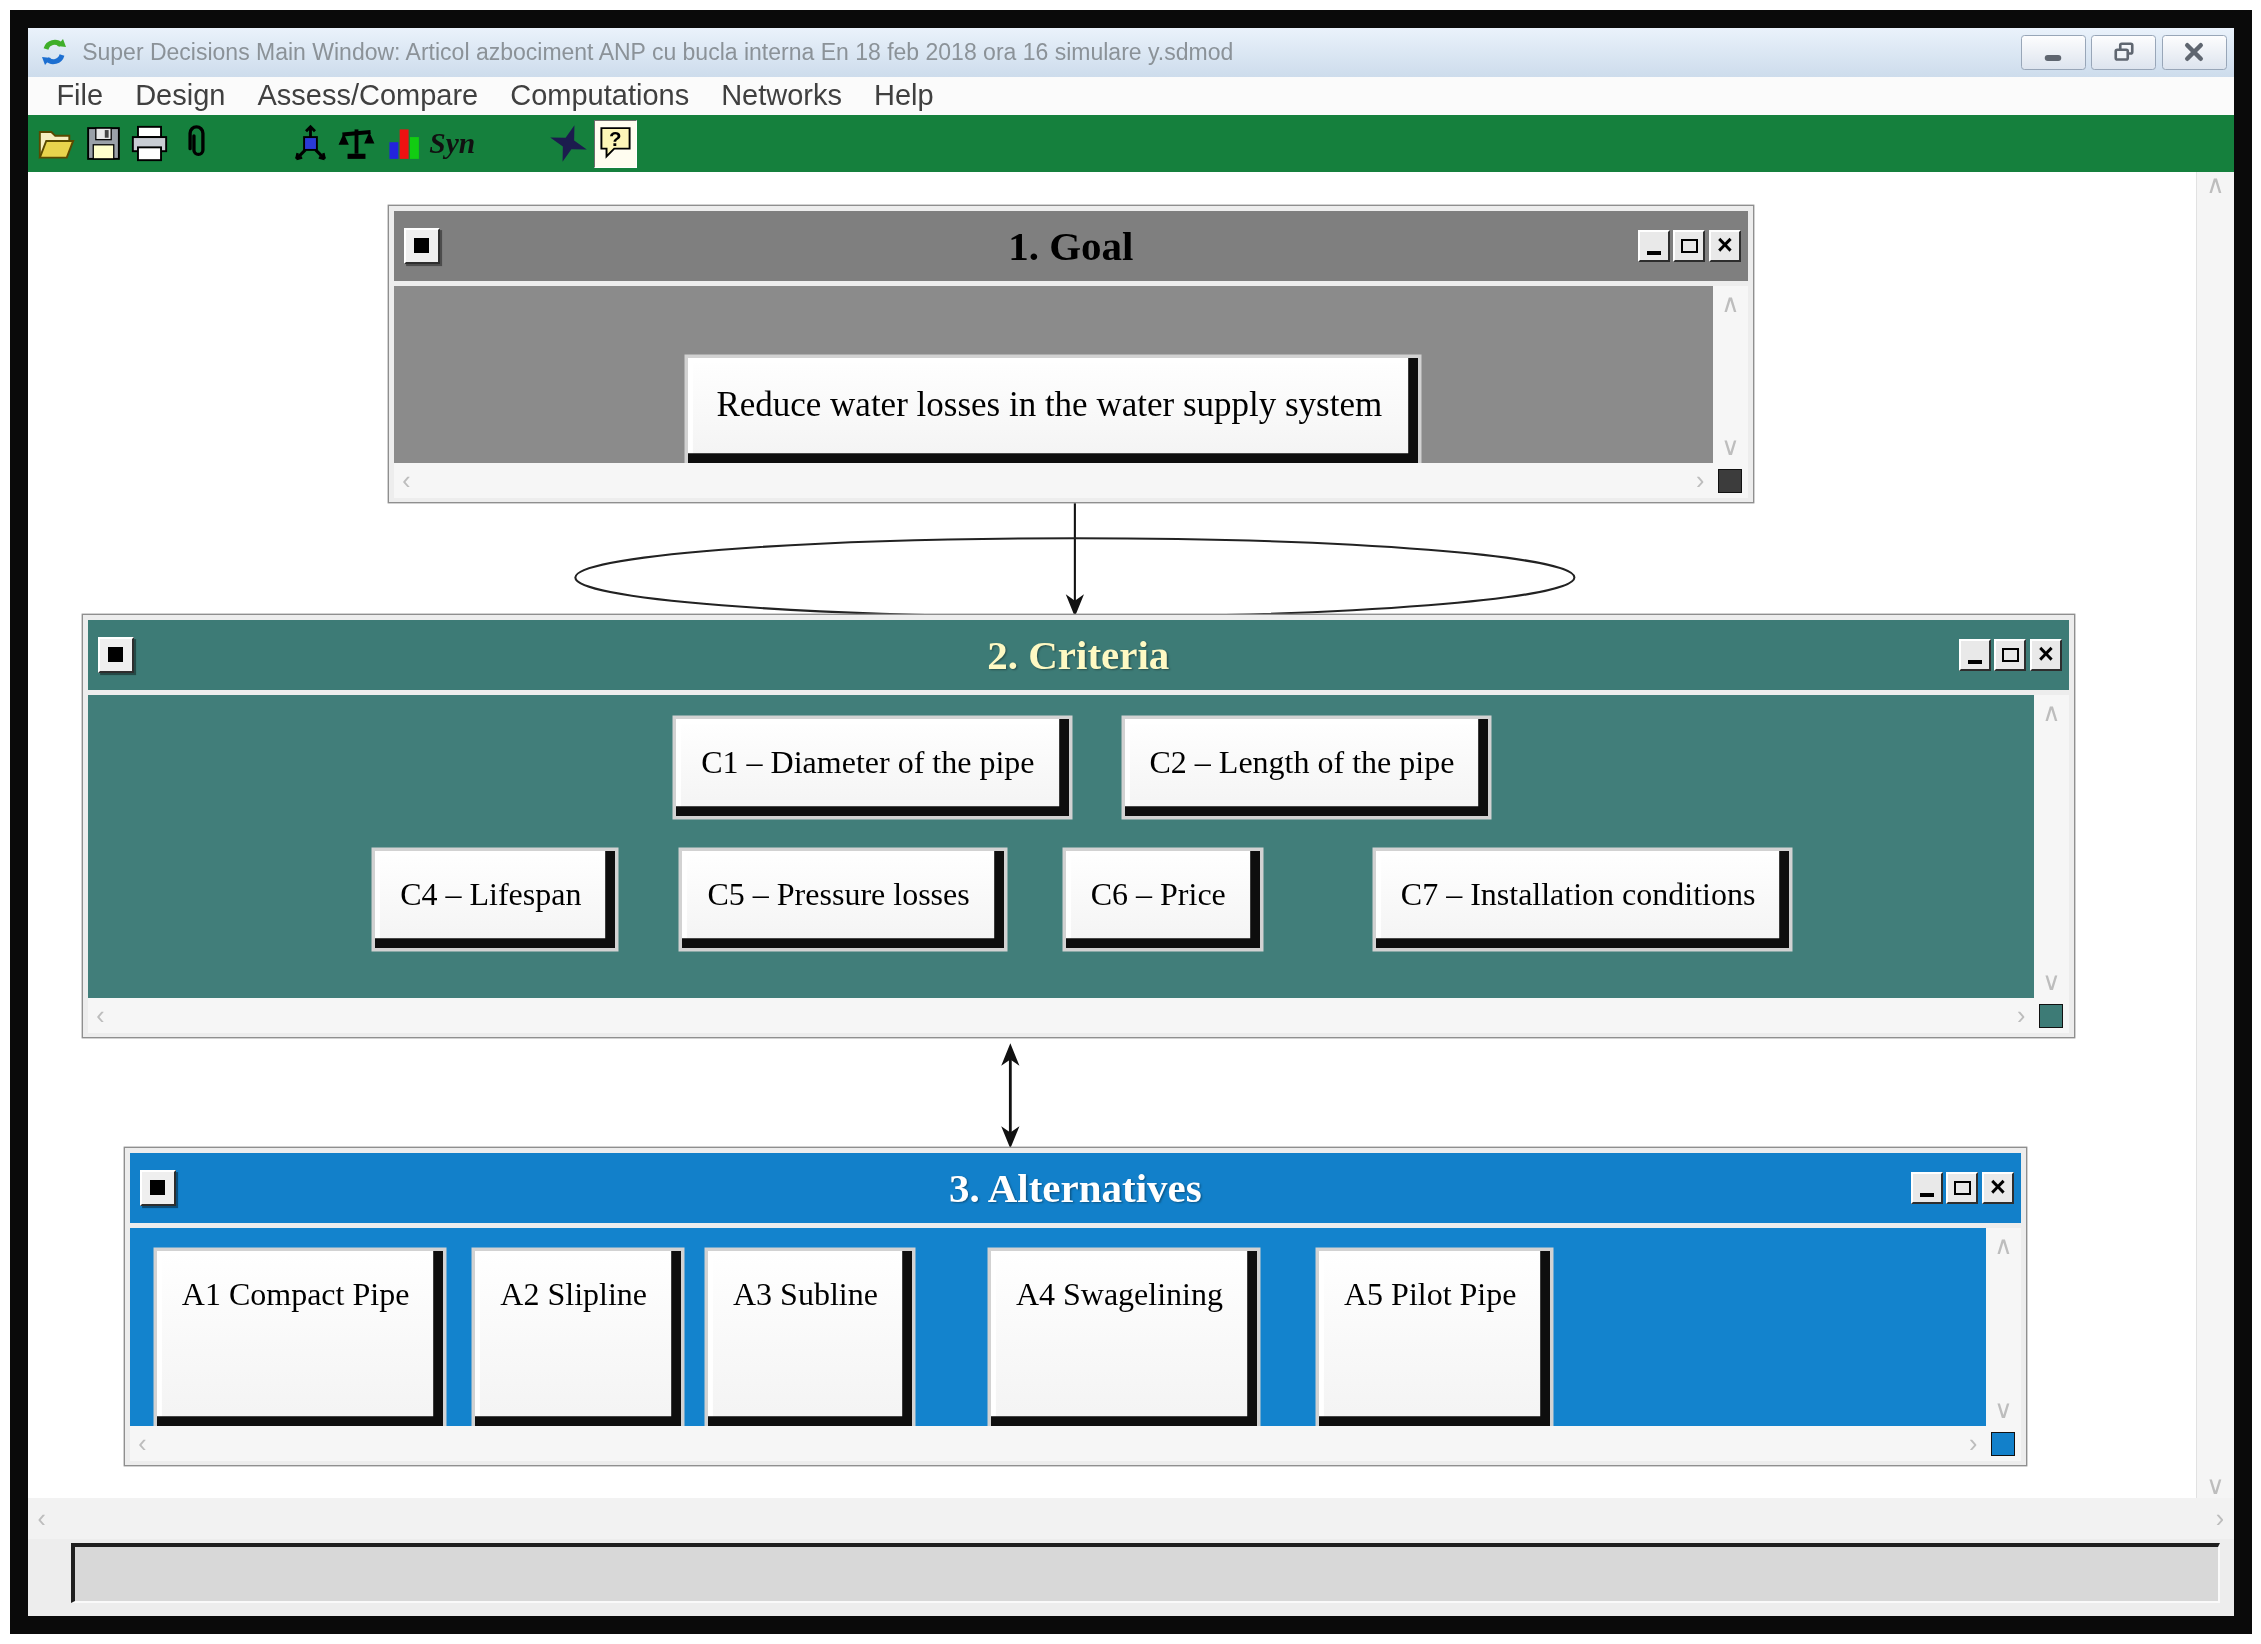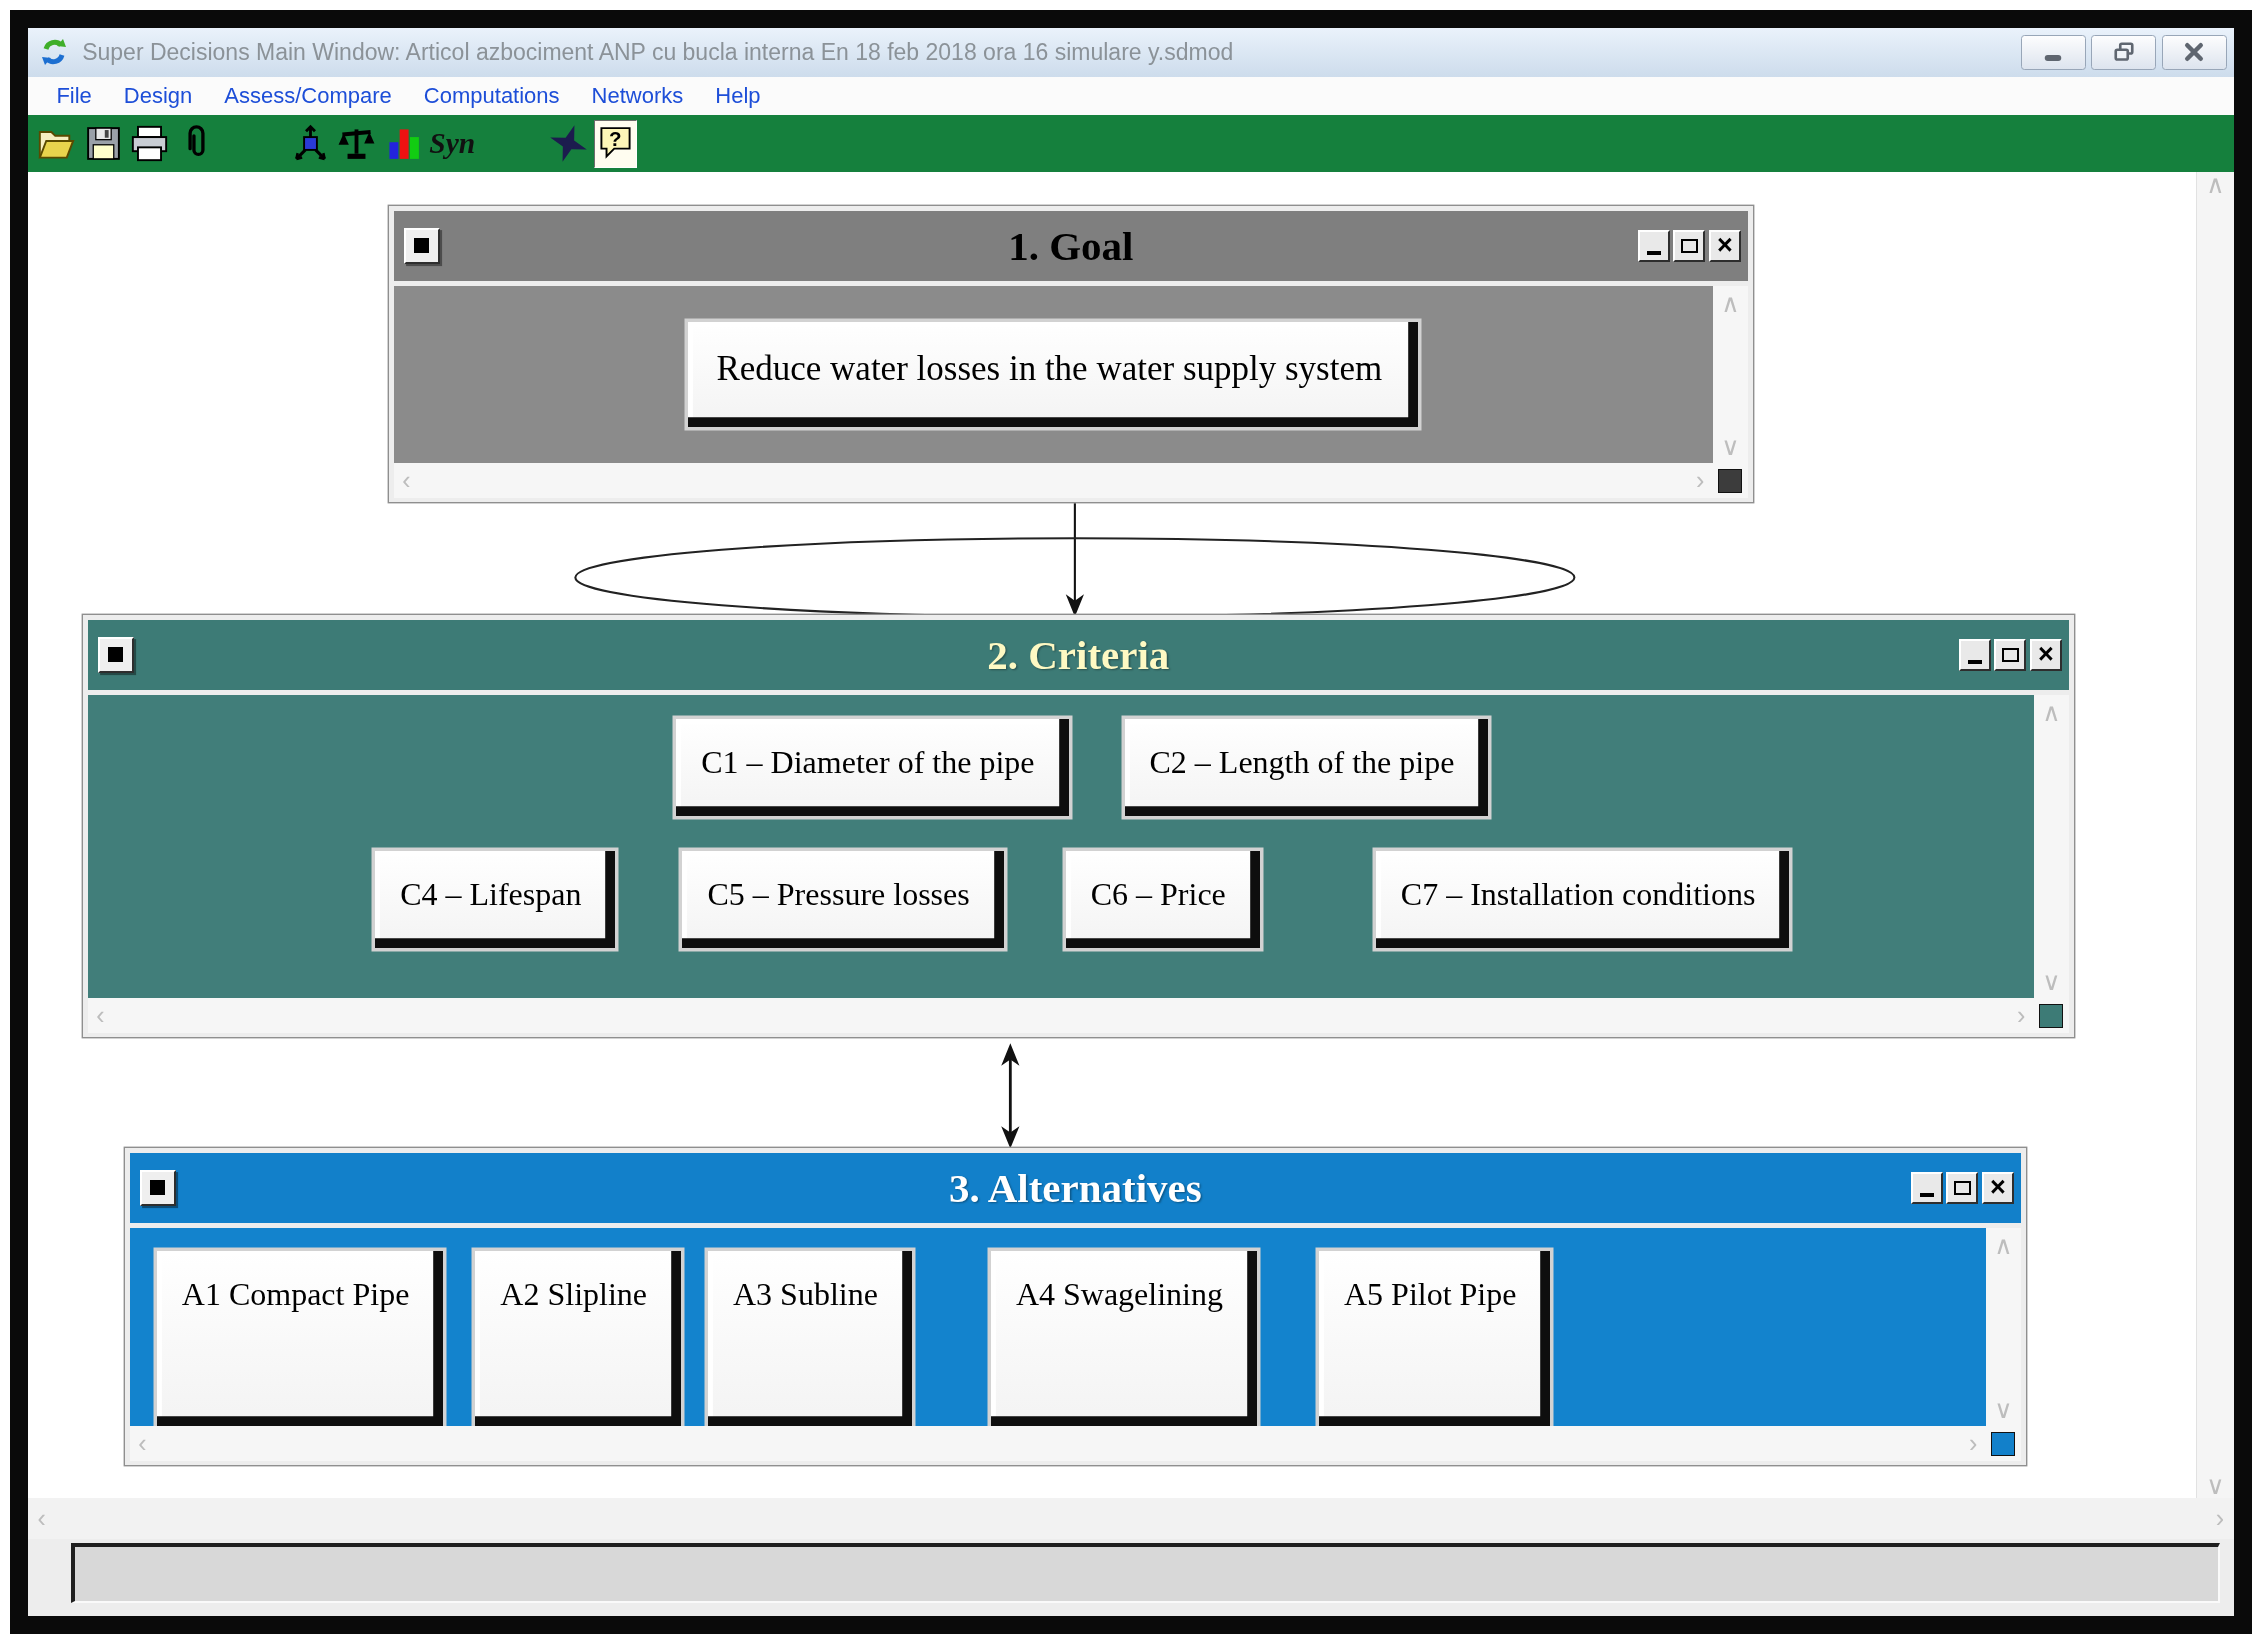--- a/index.html
+++ b/index.html
@@ -16,21 +16,21 @@
   .title-text{margin-left:12.6px;font-size:23px;color:#8b9298;white-space:nowrap;
               overflow:hidden;flex:1;}
   .winbtns{display:flex;gap:5.6px;margin-right:7px;}
   .winbtn{width:65px;height:35px;border:1.4px solid #98a6b8;border-radius:3.5px;
           background:linear-gradient(#fdfdfe,#dde4ee);display:flex;
           align-items:center;justify-content:center;box-sizing:border-box;}
 
   
   .menubar{position:absolute;left:0;top:49px;width:100%;height:38px;background:#fbfbfb;
            display:flex;align-items:center;padding-left:12.6px;box-sizing:border-box;}
-  .menu-item{font-size:22px;color:#1d4ed8;padding:0 16px;white-space:nowrap;}
+  .menu-item{font-size:29px;color:#404040;padding:0 16px;white-space:nowrap;}
 
   
   .toolbar{position:absolute;left:0;top:87px;width:100%;height:58px;background:#15803d;
            display:flex;align-items:center;padding-left:8.4px;box-sizing:border-box;}
   .toolbtn{height:48px;min-width:41px;display:flex;align-items:center;justify-content:center;
            margin-right:5.6px;}
   .toolbtn svg{width:41px;height:41px;}
   .gap-before{margin-left:67px;}
   .syn-label{font-family:"Liberation Serif",serif;font-style:italic;font-weight:bold;
              font-size:29.5px;color:#111;}
@@ -91,21 +91,21 @@
             padding:25px 34px 35px 25px;white-space:nowrap;
             box-shadow:inset -9.8px -9.8px 0 0 #0e0e0e,
                        inset 4.9px 4.9px 0 0 #ffffff,
                        inset 0 0 0 1.4px #c9c9c9,
                        0 0 0 3.5px #d2d2d2;}
   
   .cluster.goal{left:361px;top:34px;width:1364px;height:296px;}
   .cluster.goal .cl-header{background:#7f7f7f;}
   .cluster.goal .cl-title{color:#000;}
   .cluster.goal .cl-body{height:212px;}
-  .cluster.goal .node-area{background:#8b8b8b;display:flex;align-items:center;justify-content:center;}
+  .cluster.goal .node-area{background:#8b8b8b;display:flex;align-items:flex-end;justify-content:center;}
   .cluster.goal .node-btn{font-size:35px;padding:27px 36px 38px 28px;}
   .cluster.goal .grip{background:#3c3c3c;}
 
   
   .cluster.criteria{left:55px;top:443px;width:1991px;height:422px;}
   .cluster.criteria .cl-header{background:#3d7b76;}
   .cluster.criteria .cl-title{color:#fef9c3;text-shadow:1.4px 1.4px 2.1px rgba(0,0,0,.35);}
   .cluster.criteria .cl-body{height:338px;}
   .cluster.criteria .node-area{background:#417e7a;padding:24px 0 0 43px;}
   .cluster.criteria .grip{background:#3d7b76;}

